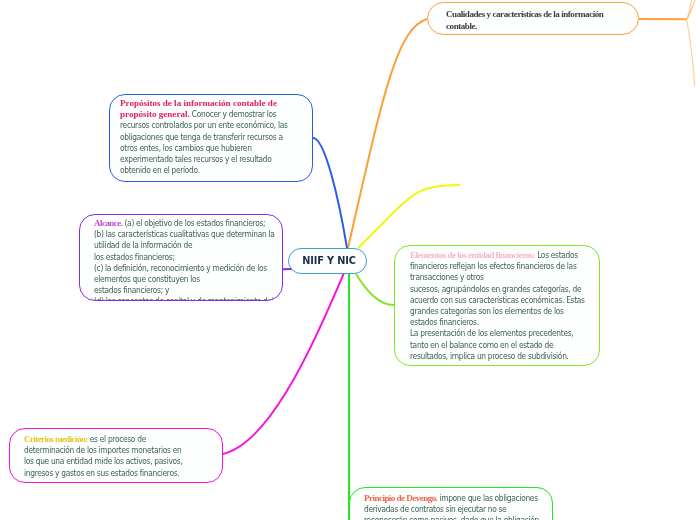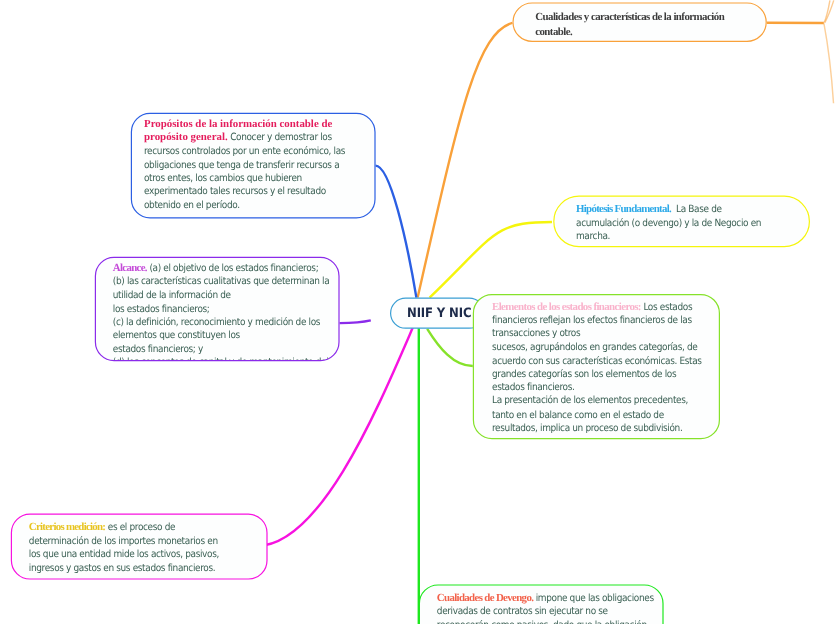--- a/index.html
+++ b/index.html
@@ -36,21 +36,21 @@
   <path fill="none" stroke="#F9A13A" stroke-width="1.2" opacity="0.55" d="M687.4,18.8 C690.4,13 693,6 694.8,0.3"></path>
   <path fill="none" stroke="#F9A13A" stroke-width="1.2" opacity="0.5" d="M686.6,19.4 C689,32 692.6,56 694.6,86"></path>
   <path fill="none" stroke="#2b5fe3" stroke-width="2" d="M313,138 C325,138 339,200 347,248"></path>
   <path fill="none" stroke="#f5f50c" stroke-width="2" d="M358,248 C413,195 411,185 460,185"></path>
   <path fill="none" stroke="#8b2bea" stroke-width="2" d="M309,267 C300,269 292,269.2 283,269.3"></path>
   <path fill="none" stroke="#86e22a" stroke-width="2" d="M356,274 C366,290 378,305 394,305"></path>
   <path fill="none" stroke="#f712e0" stroke-width="2" d="M344,273 C315,340 267,455 214,455"></path>
   <path fill="none" stroke="#1fe81f" stroke-width="2" d="M349,273 L349,520"></path>
 </svg>
 
-<div class="node center-node" style="left:325px;top:248px;width:79px;height:26px;border:1.6px solid #3b9fd4;border-radius:13px;padding-left:3px;">
+<div class="node center-node" style="left:288px;top:248px;width:79px;height:26px;border:1.6px solid #3b9fd4;border-radius:13px;padding-left:3px;">
   <span class="lbl">NIIF Y NIC</span>
 </div>
 
 <div class="node" style="left:427px;top:2px;width:212px;height:33px;border:1.6px solid #F9A13A;border-radius:17px;">
   <div class="body-text" style="padding:5px 18px;line-height:12.4px;letter-spacing:-0.44px;"><span class="ttl t45" style="color:#3c3c3c;">Cualidades y características de la información</span><br><span class="ttl t45" style="color:#3c3c3c;">contable.</span></div>
 </div>
 
 <div class="node" style="left:109px;top:94px;width:204px;height:88px;border:1.6px solid #2b5fe3;border-radius:16px;">
   <div class="body-text" style="padding:3px 10px;"><span class="ttl" style="color:#e41c5c;">Propósitos de la información contable de
 propósito general.</span><span> Conocer y demostrar los
@@ -66,45 +66,40 @@
 (b) las características cualitativas que determinan la
 utilidad de la información de
 los estados financieros;
 (c) la definición, reconocimiento y medición de los
 elementos que constituyen los
 estados financieros; y
 (d) los conceptos de capital y de mantenimiento del
 capital</span></div>
 </div>
 
-<div class="node" style="left:461px;top:163px;width:214px;height:43px;border:1.6px solid #f5f50c;border-radius:22px;">
-  <div class="body-text" style="padding:5px 18px;"><span class="ttl t58" style="color:#2ba9e8;">Hipótesis Fundamental.</span><span>  La Base de
-acumulación (o devengo) y la de Negocio en
-marcha.</span></div>
-</div>
 
 <div class="node" style="left:394px;top:245px;width:206px;height:121px;border:1.6px solid #86e22a;border-radius:16px;">
-  <div class="body-text" style="padding:4px 15px;"><span class="ttl t50" style="color:#f9b2cb;">Elementos de los estados financieros:</span><span> Los estados
+  <div class="body-text" style="padding:4px 15px;"><span class="ttl t50" style="color:#f9b2cb;">Elementos de los entidad financieros:</span><span> Los estados
 financieros reflejan los efectos financieros de las
 transacciones y otros
 sucesos, agrupándolos en grandes categorías, de
 acuerdo con sus características económicas. Estas
 grandes categorías son los elementos de los
 estados financieros.
 La presentación de los elementos precedentes,
 tanto en el balance como en el estado de
 resultados, implica un proceso de subdivisión.</span></div>
 </div>
 
 <div class="node" style="left:9px;top:428px;width:214px;height:55px;border:1.6px solid #f712e0;border-radius:16px;">
   <div class="body-text" style="padding:5px 14px;"><span class="ttl t60" style="color:#e8c420;">Criterios medición:</span><span> es el proceso de
 determinación de los importes monetarios en
 los que una entidad mide los activos, pasivos,
 ingresos y gastos en sus estados financieros.</span></div>
 </div>
 
 <div class="node" style="left:349px;top:487px;width:204px;height:55px;border:1.6px solid #1fe81f;border-radius:16px;">
-  <div class="body-text" style="padding:5px 14px;"><span class="ttl t54" style="color:#f2614a;">Cualidades de Devengo.</span><span> impone que las obligaciones
+  <div class="body-text" style="padding:5px 14px;"><span class="ttl t54" style="color:#f2614a;">Principio de Devengo.</span><span> impone que las obligaciones
 derivadas de contratos sin ejecutar no se
 reconocerán como pasivos, dado que la obligación</span></div>
     </div>
 
 </div>
 
 </body></html>

